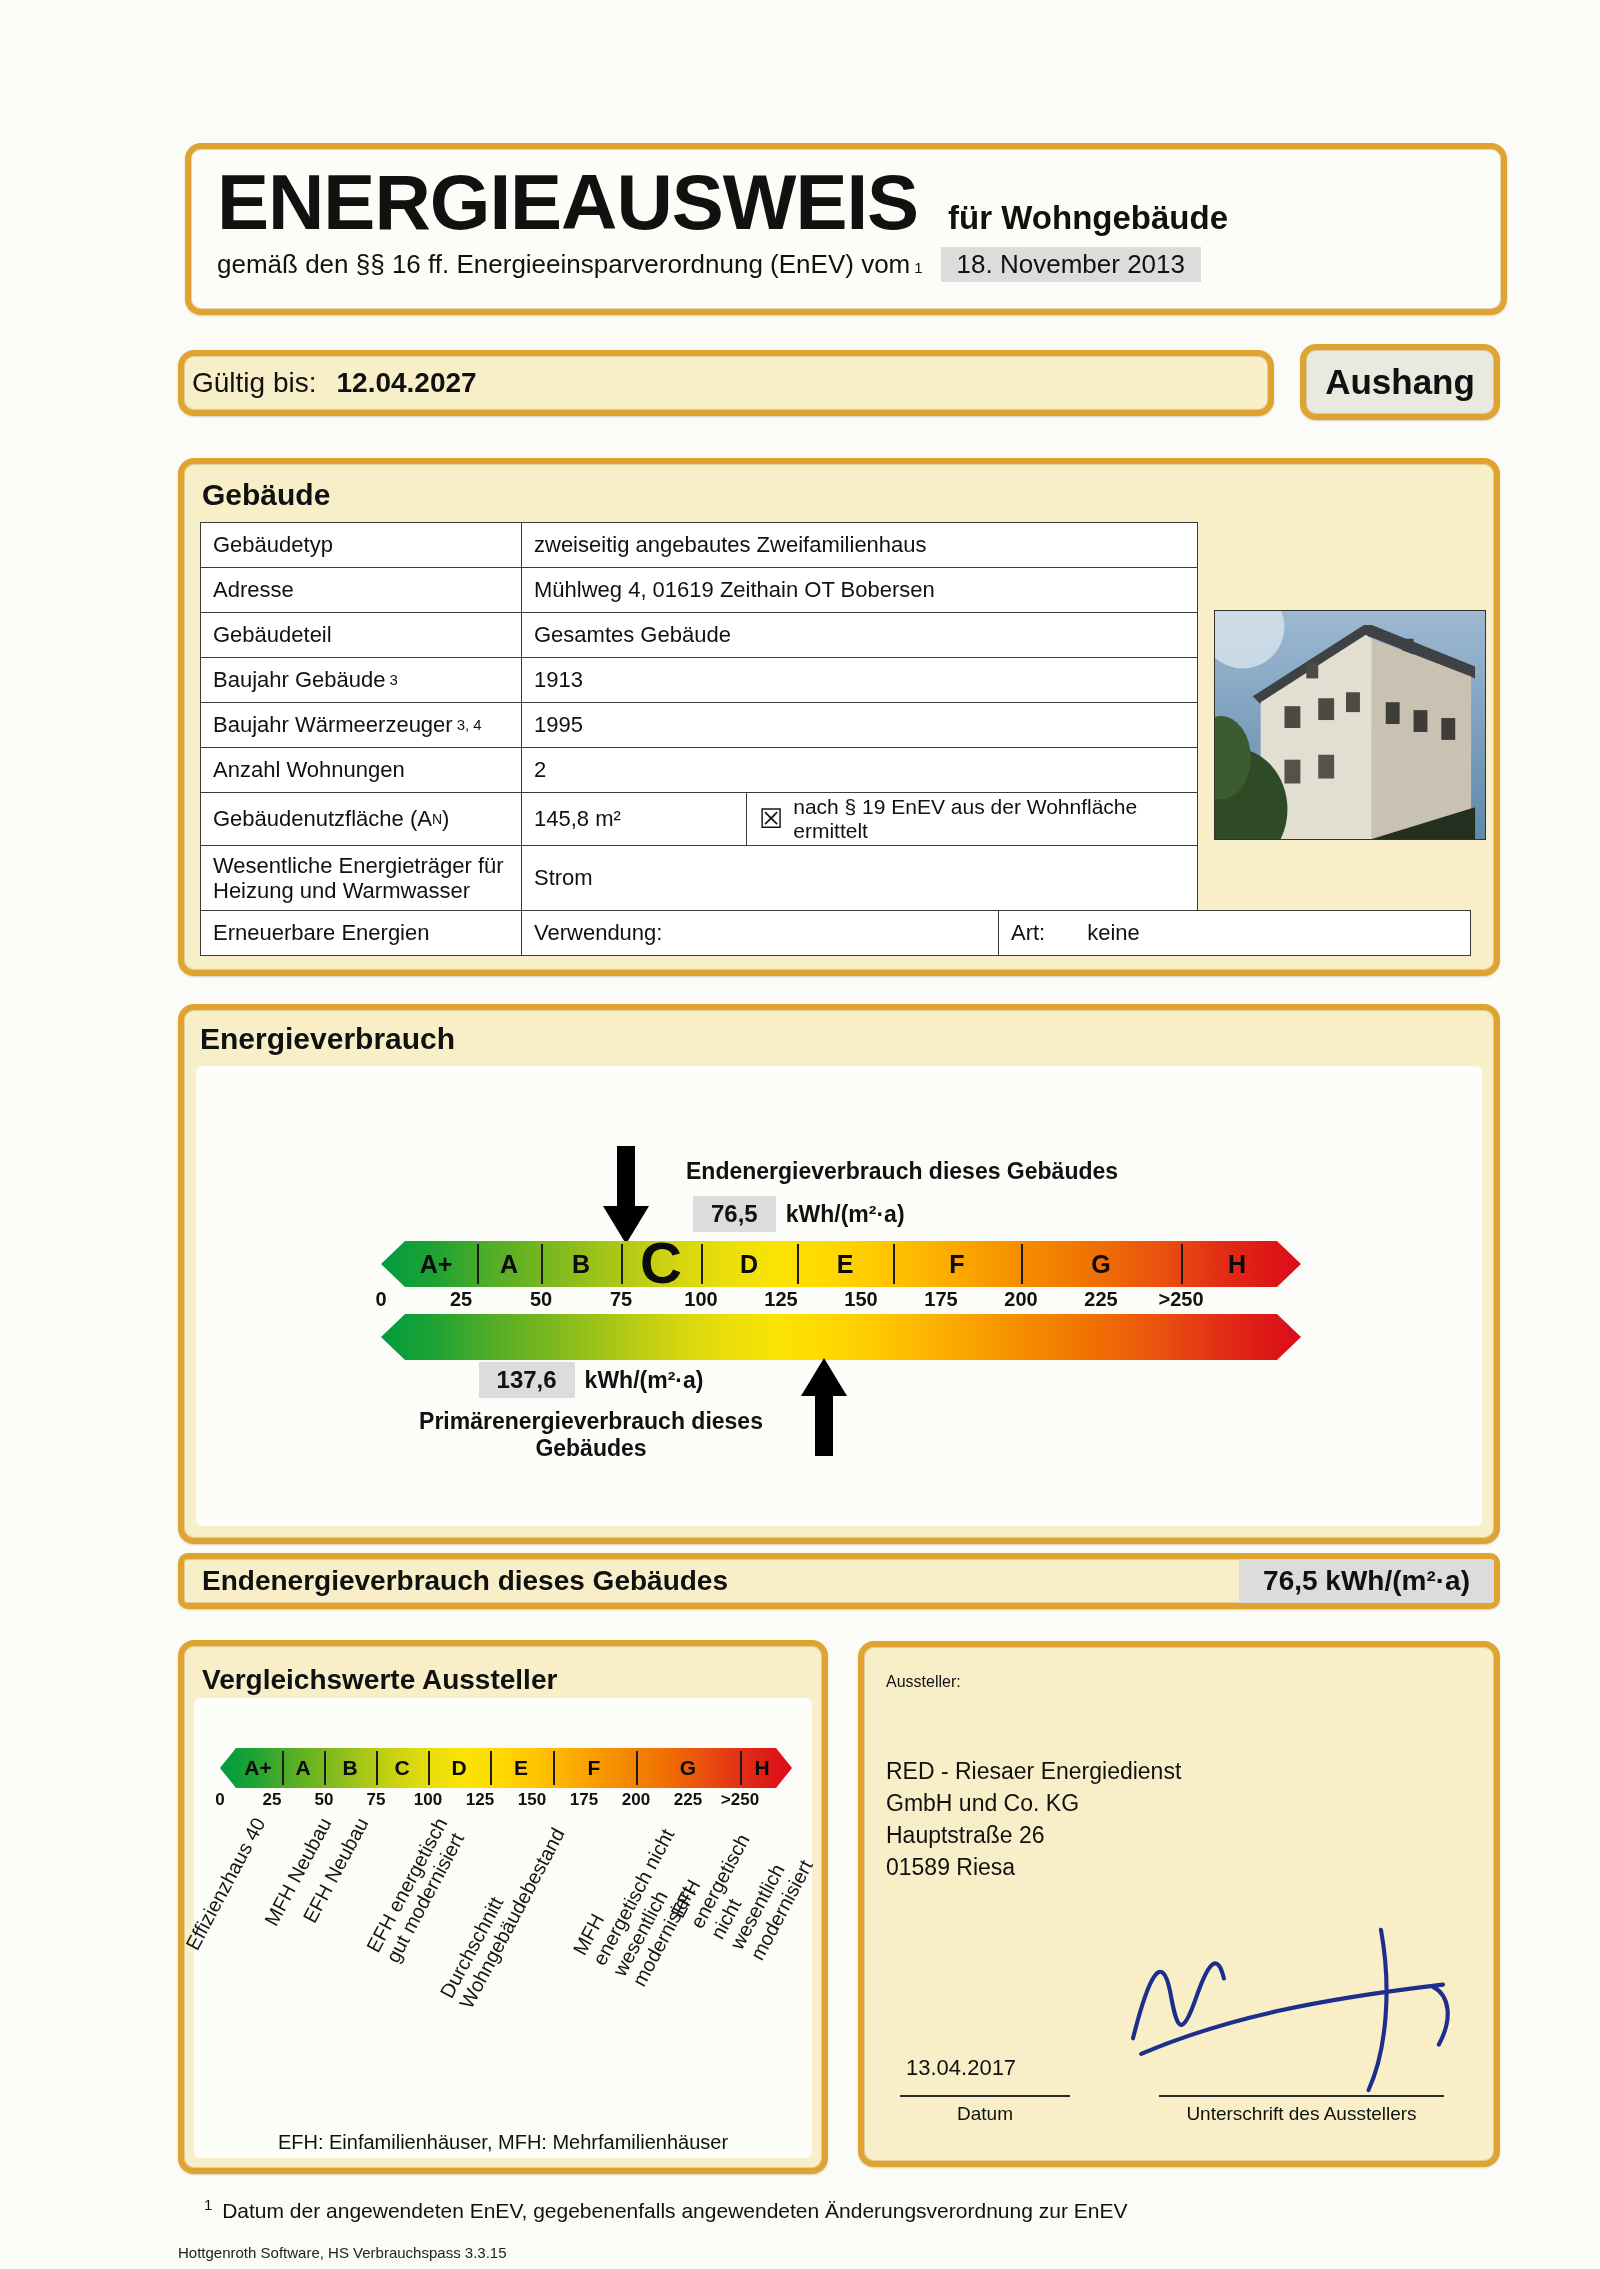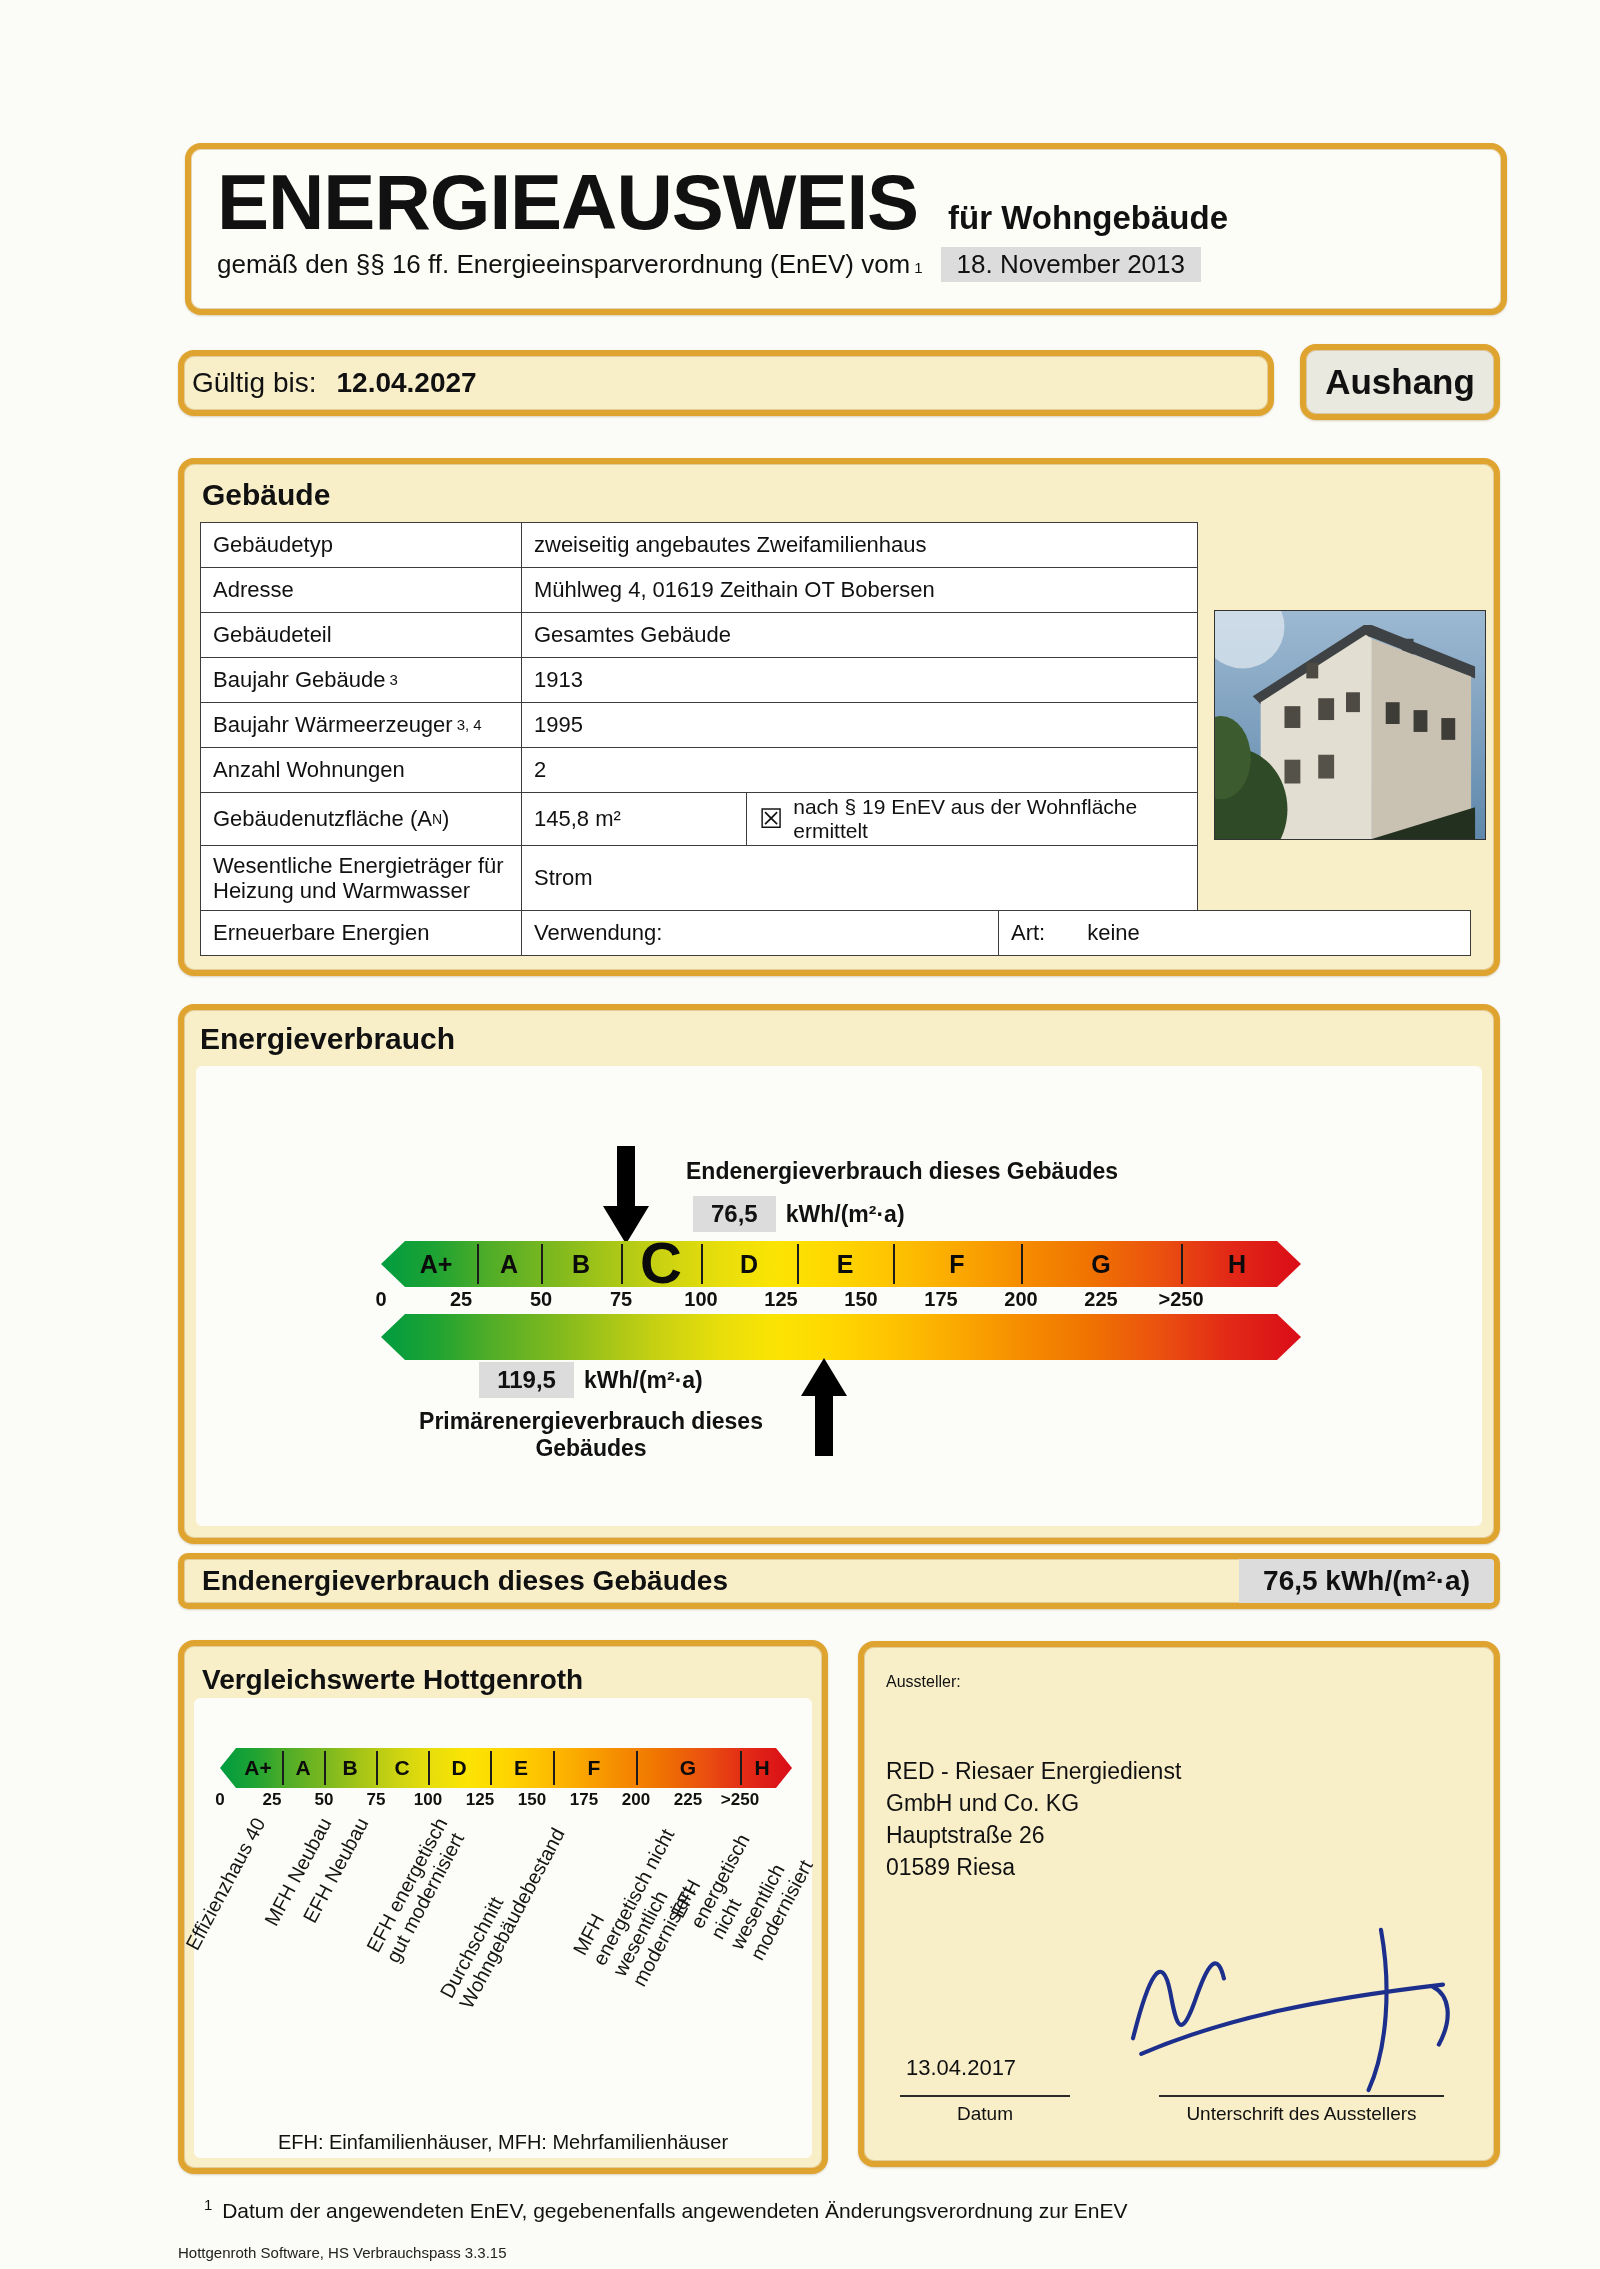--- a/index.html
+++ b/index.html
@@ -266,36 +266,36 @@
         </div>
 
         <div class="bandwrap" style="left:185px; top:248px; width:920px; height:46px;">
           <div class="ecband tip24"></div>
         </div>
 
         <div class="arr-up" style="left:605px; top:292px;"></div>
         <div class="arr-stem" style="left:619px; top:328px; width:18px; height:62px;"></div>
         <div class="annot-bottom">
           <div>
-            <span class="grayval">119,5</span><span class="unit">kWh/(m²·a)</span>
+            <span class="grayval">137,6</span><span class="unit">kWh/(m²·a)</span>
           </div>
           <div class="annot-label">Primärenergieverbrauch dieses Gebäudes</div>
         </div>
 
       </div>
     </div>
   </div>
 
   <div class="gbox banner">
     <div class="banner-label">Endenergieverbrauch dieses Gebäudes</div>
     <div class="banner-value">76,5 kWh/(m²·a)</div>
   </div>
 
   <div class="gbox comp-box">
-    <div class="sec-title" style="margin:6px 0 0 2px;">Vergleichswerte Hottgenroth</div>
+    <div class="sec-title" style="margin:6px 0 0 2px;">Vergleichswerte Aussteller</div>
     <div class="comp-panel">
 
       <div class="bandwrap" style="left:26px; top:50px; width:572px; height:40px;">
         <div class="ecband tip16"></div>
         <span class="band-div" style="left:62px"></span>
         <span class="band-div" style="left:104px"></span>
         <span class="band-div" style="left:156px"></span>
         <span class="band-div" style="left:208px"></span>
         <span class="band-div" style="left:270px"></span>
         <span class="band-div" style="left:333px"></span>

